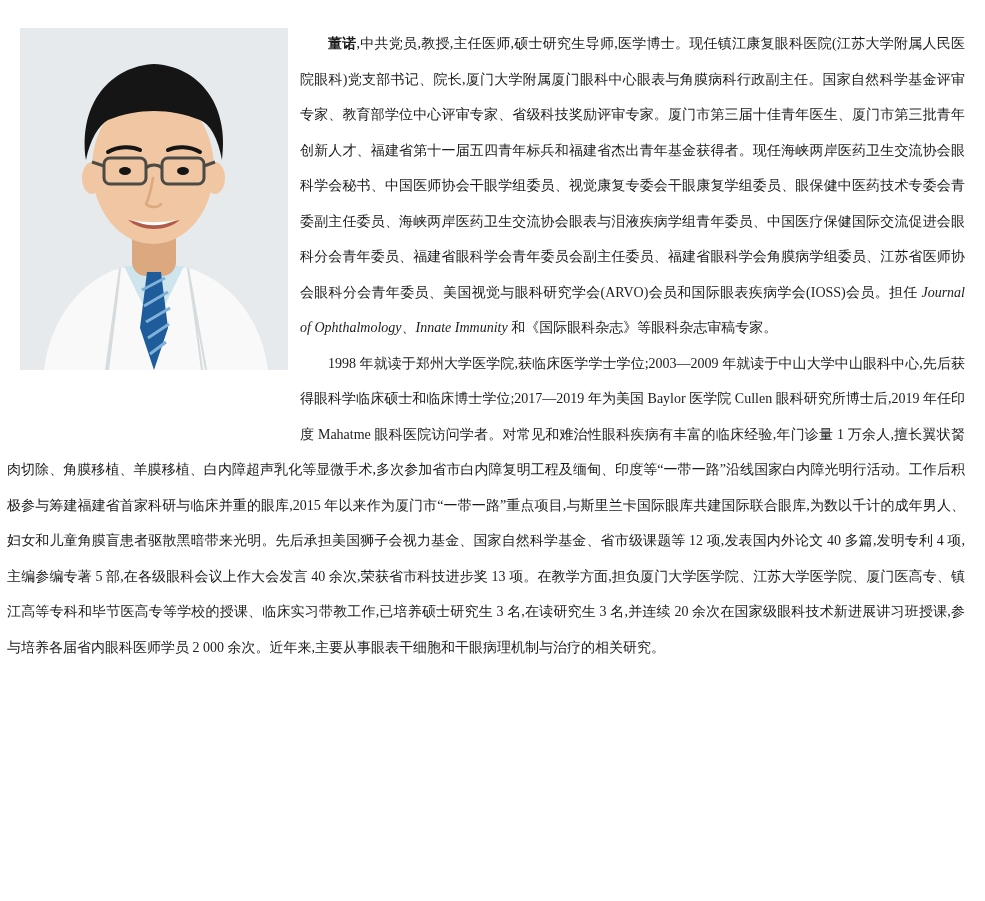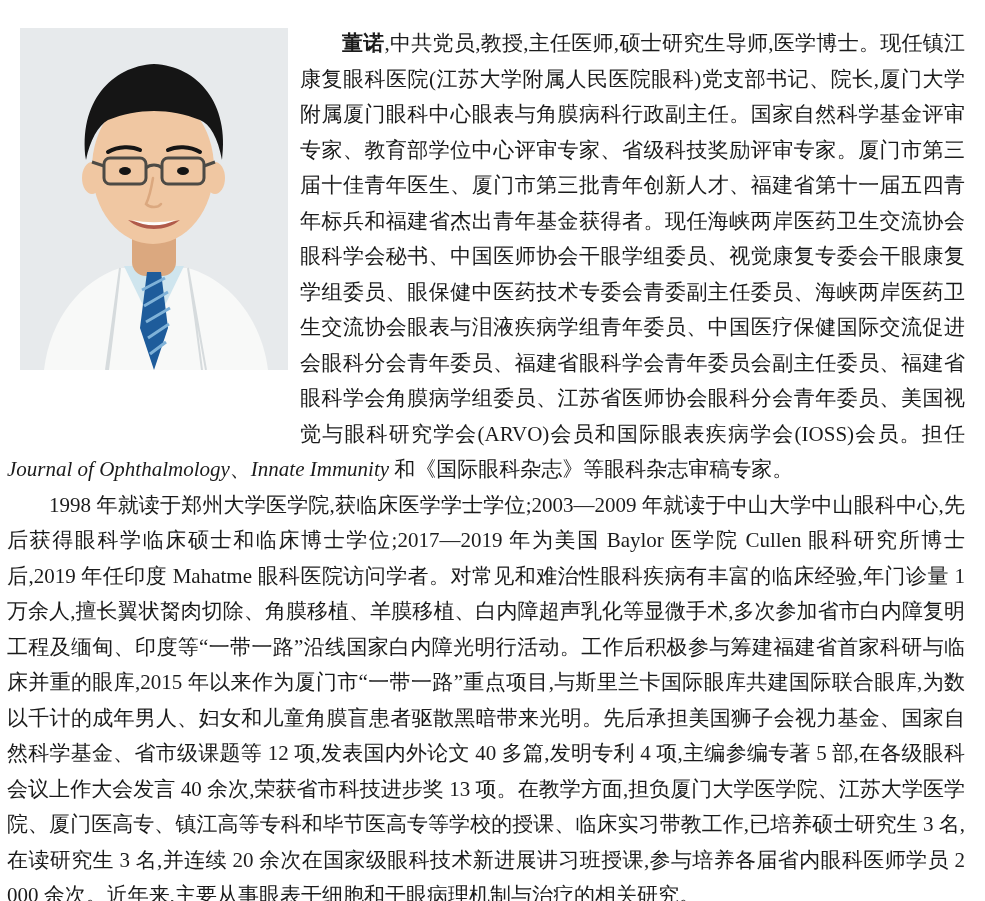--- a/index.html
+++ b/index.html
@@ -6,21 +6,21 @@
   body {
     width: 985px; height: 901px;
     background: #ffffff;
     overflow: hidden;
   }
   .page {
     box-sizing: border-box;
     width: 985px; height: 901px;
     padding: 26px 20px 0 7px;
     font-family: "Liberation Serif", "DejaVu Serif", serif;
-    font-size: 21px;
+    font-size: 14px;
     line-height: 35.5px;
     color: #1b1b1b;
     text-align: justify;
   }
   .photo-float {
     float: left;
     width: 268px; height: 342px;
     margin: 2px 12px 60px 13px;
   }
   .photo-float svg { display: block; width: 268px; height: 342px; }

